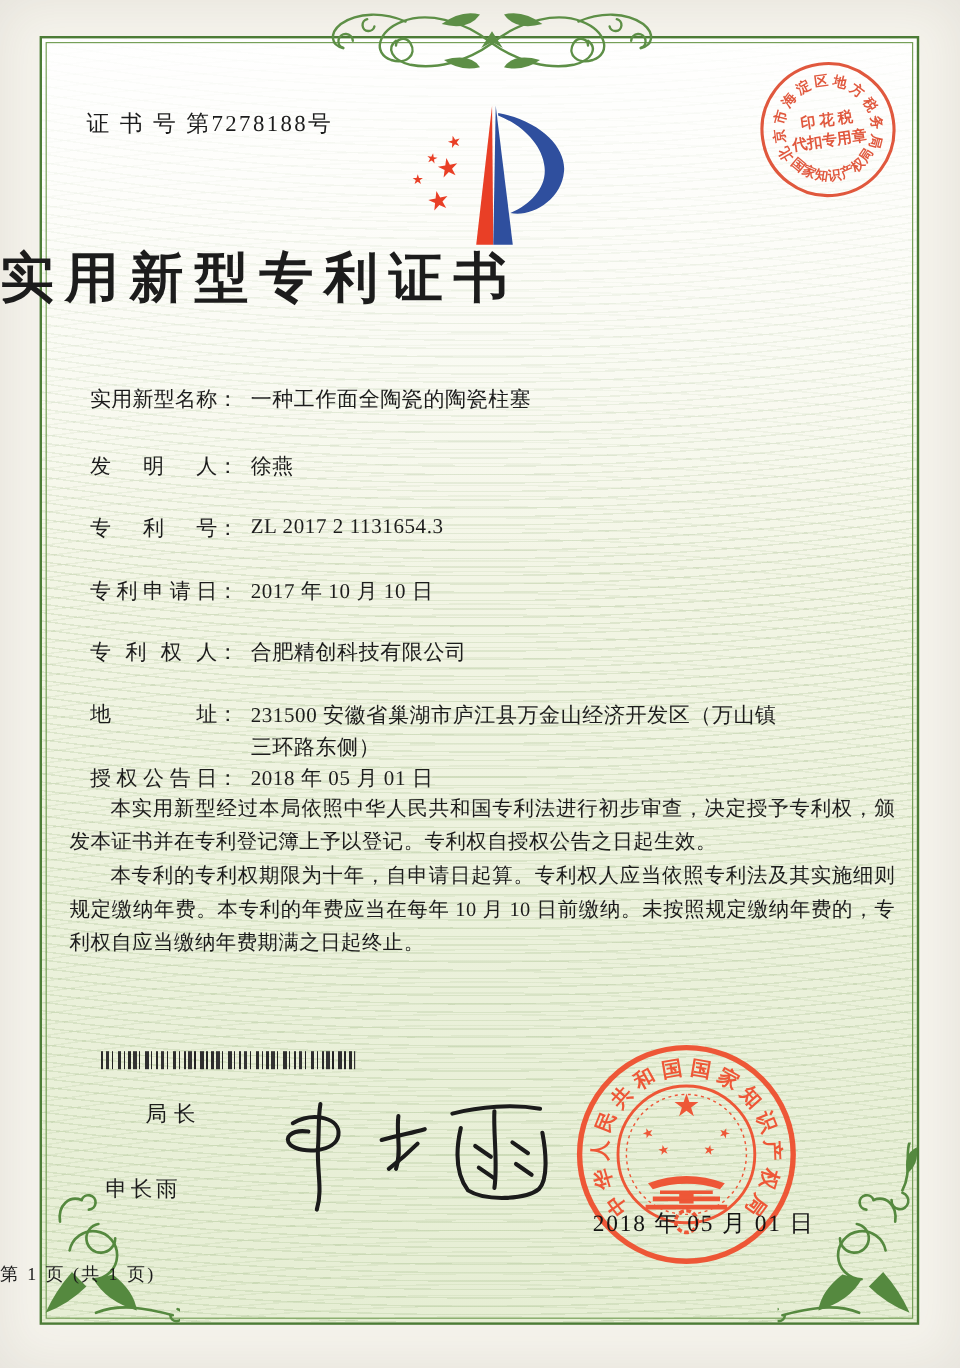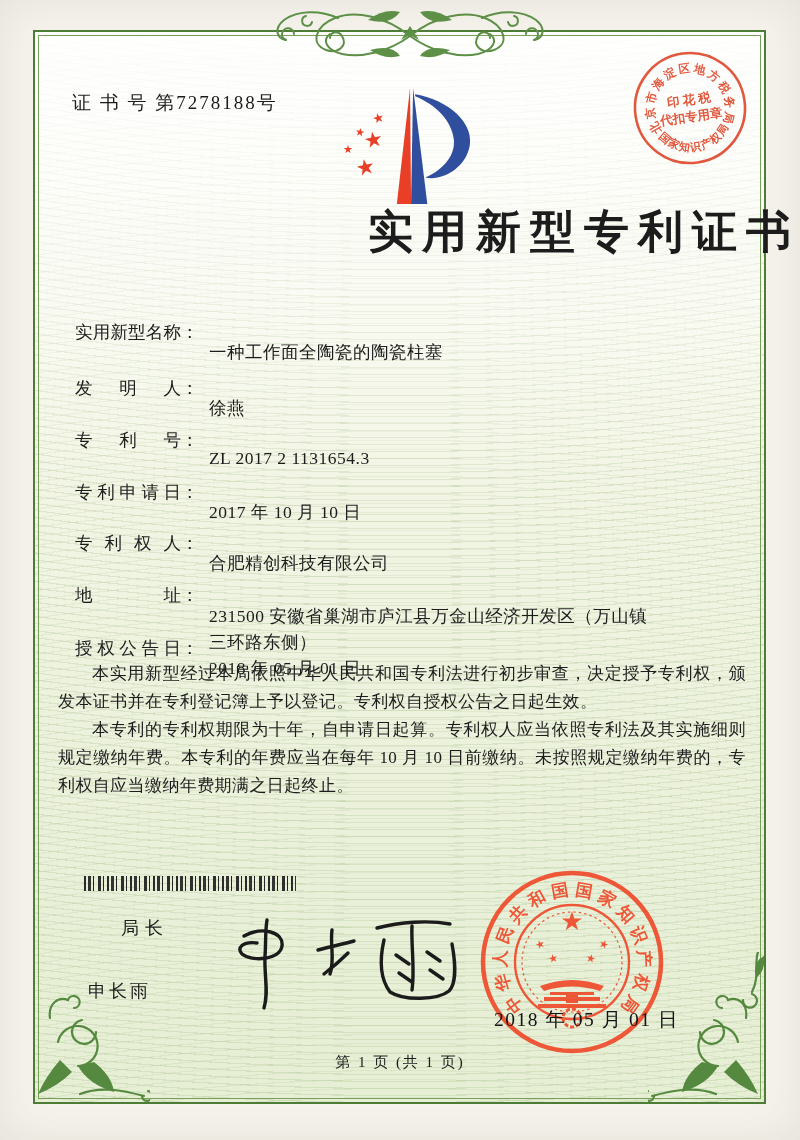--- a/index.html
+++ b/index.html
@@ -18,28 +18,28 @@
       linear-gradient(180deg, rgba(255,255,255,.92) 0%, rgba(255,255,255,.45) 22%, rgba(255,255,255,0) 42%),
       repeating-radial-gradient(2600px at 50% -2150px, rgba(122,158,92,.17) 0 1.2px, rgba(122,158,92,0) 1.2px 7px),
       repeating-radial-gradient(2600px at 50% 3280px, rgba(122,158,92,.10) 0 1.2px, rgba(122,158,92,0) 1.2px 9px),
       linear-gradient(180deg,#fcfbf5 0%,#f4f6e7 35%,#ebf1db 70%,#e6eed4 100%);
   }
   .frame-inner{position:absolute;inset:3px;border:1px solid #76a058;}
   
   .cert-number{position:absolute;left:72px;top:90px;font-size:19px;letter-spacing:2px;text-align:right;}
   .logo{position:absolute;left:332px;top:84px;width:150px;height:124px;}
   .title{
-    position:absolute;left:0;right:0;top:202px;text-align:right;
+    position:absolute;left:0;right:0;top:202px;text-align:left;
     font-size:45px;font-weight:700;letter-spacing:9px;
   }
   
   .field-row{position:absolute;left:75px;font-size:17.5px;white-space:nowrap;}
   .flabel{display:inline-block;width:106px;text-align:justify;text-align-last:justify;vertical-align:top;}
   .fcolon{display:inline-block;vertical-align:top;}
-  .fvalue{display:inline-block;margin-left:6px;vertical-align:top;letter-spacing:.5px;margin-top:20px;}
+  .fvalue{display:inline-block;margin-left:6px;vertical-align:top;letter-spacing:.5px;}
   .addr-val{white-space:normal;width:540px;line-height:26px;}
   .grant-no{position:absolute;left:450px;top:0;}
   .grant-no .flabel{width:96px;}
   
   .body-text{
     position:absolute;left:58px;top:660px;width:688px;
     font-size:17px;line-height:28px;text-align:justify;letter-spacing:.4px;
   }
   .body-text p{margin:0;text-indent:2em;}
   
@@ -51,21 +51,21 @@
       #222 9px 10px, transparent 10px 14px,
       #2e2e2e 14px 17px, transparent 17px 19px,
       #262626 19px 20px, transparent 20px 23px);
   }
   .officer-title{position:absolute;left:88px;top:916px;font-size:18px;letter-spacing:6px;margin-left:33px;}
   .officer-name{position:absolute;left:88px;top:979px;font-size:18px;letter-spacing:3px;}
   .signature{position:absolute;left:212px;top:900px;width:280px;height:115px;z-index:4;}
   .seal{position:absolute;left:477px;top:867px;width:190px;height:190px;z-index:2;opacity:.92;}
   .seal-date{position:absolute;left:494px;top:1006px;font-size:19.5px;letter-spacing:1.5px;z-index:3;color:#141414;}
   .stamp{position:absolute;left:629px;top:47px;width:122px;height:122px;opacity:.88;}
-  .footer-page{position:absolute;left:0;right:0;top:1053px;text-align:center;font-size:15px;letter-spacing:2px;}
+  .footer-page{position:absolute;left:0;right:0;top:1053px;font-size:15px;letter-spacing:2px;}
   .orn-top{position:absolute;left:250px;top:6px;width:320px;height:56px;}
   .orn-bl{position:absolute;left:30px;top:992px;width:120px;height:112px;}
   .orn-br{position:absolute;left:648px;top:952px;width:118px;height:152px;}
   svg text{font-family:"Liberation Serif","DejaVu Serif",serif;}
 </style>
 </head>
 <body>
 
 <div class="page-shade"></div>
 

